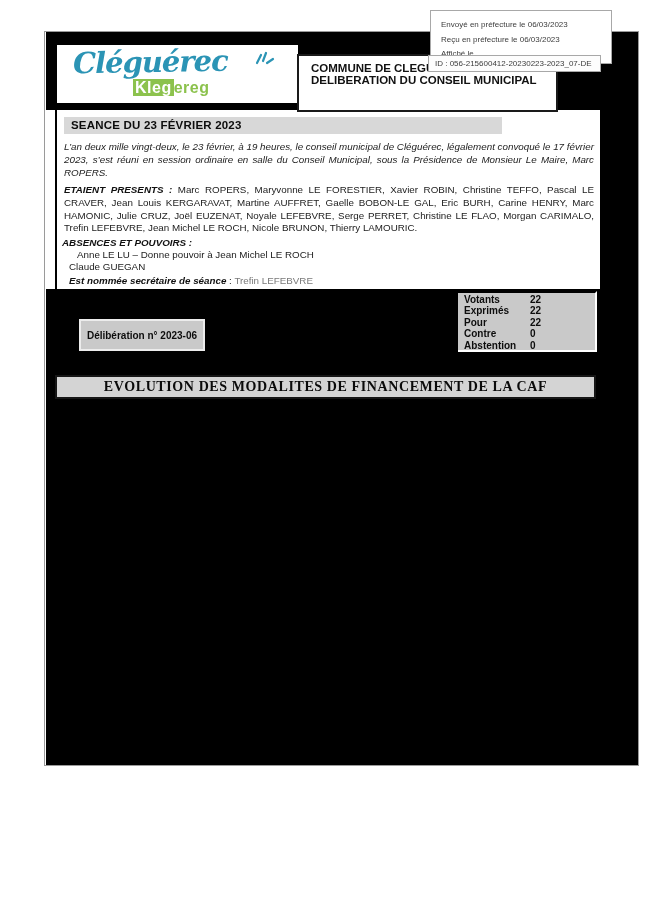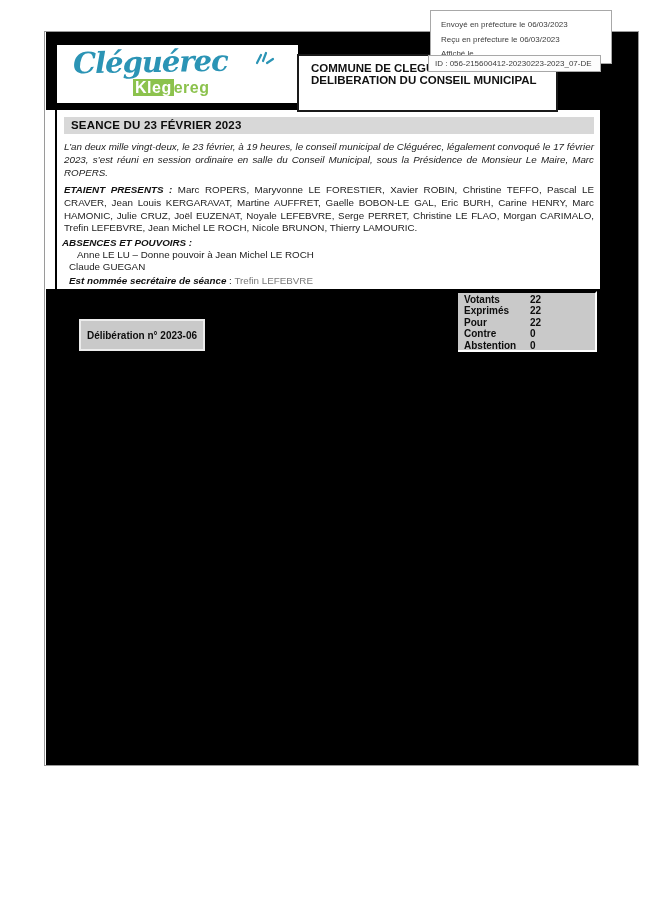--- a/index.html
+++ b/index.html
@@ -31,21 +31,21 @@
   .logo-breton .hl { background:#8cc24d; color:#ffffff; padding:0 2px; }
   .logo-breton .rest { color:#8cc24d; }
   
   .commune-box { position:absolute; left:297px; top:54px; width:261px; height:58px;
     background:#fff; border:2px solid #1a1a1a; z-index:21; padding:6px 0 0 12px; }
   .commune-box .l1 { font-size:11.5px; font-weight:bold; color:#111; white-space:nowrap; }
   .commune-box .l2 { font-size:11.5px; font-weight:bold; color:#111; white-space:nowrap; }
   
   .content-box { position:absolute; left:55px; top:110px; width:545px; height:179px;
     background:#fff; border-left:2px solid #000; z-index:10; }
-  .seance-bar { position:absolute; left:7px; top:7px; width:530px; height:17px; background:#d8d8d8;
+  .seance-bar { position:absolute; left:7px; top:7px; width:438px; height:17px; background:#d8d8d8;
     font-size:11.5px; font-weight:bold; color:#0d0d0d; padding:2px 0 0 7px; letter-spacing:0.2px; }
   .body-text { position:absolute; left:7px; width:530px; font-size:9.8px; line-height:12.8px;
     text-align:justify; color:#222; }
   .intro { top:31px; font-style:italic; }
   .presents { top:74px; }
   .lbl-bi { font-weight:bold; font-style:italic; color:#111; }
   .absences-label { position:absolute; left:5px; top:127px; font-size:9.8px; }
   .abs-line1 { position:absolute; left:20px; top:139px; font-size:9.8px; color:#222; }
   .abs-line2 { position:absolute; left:12px; top:151px; font-size:9.8px; color:#222; }
   .secretary { position:absolute; left:12px; top:165px; font-size:9.8px; }
@@ -143,14 +143,15 @@
     <div class="vote-row">
       <span class="vlabel">Contre</span>
       <span class="vvalue">0</span>
     </div>
     <div class="vote-row">
       <span class="vlabel">Abstention</span>
       <span class="vvalue">0</span>
     </div>
   </div>
 
+  <div class="title-bar">EVOLUTION DES MODALITES DE FINANCEMENT DE LA CAF</div>
 
 </div>
 
 </body></html>

